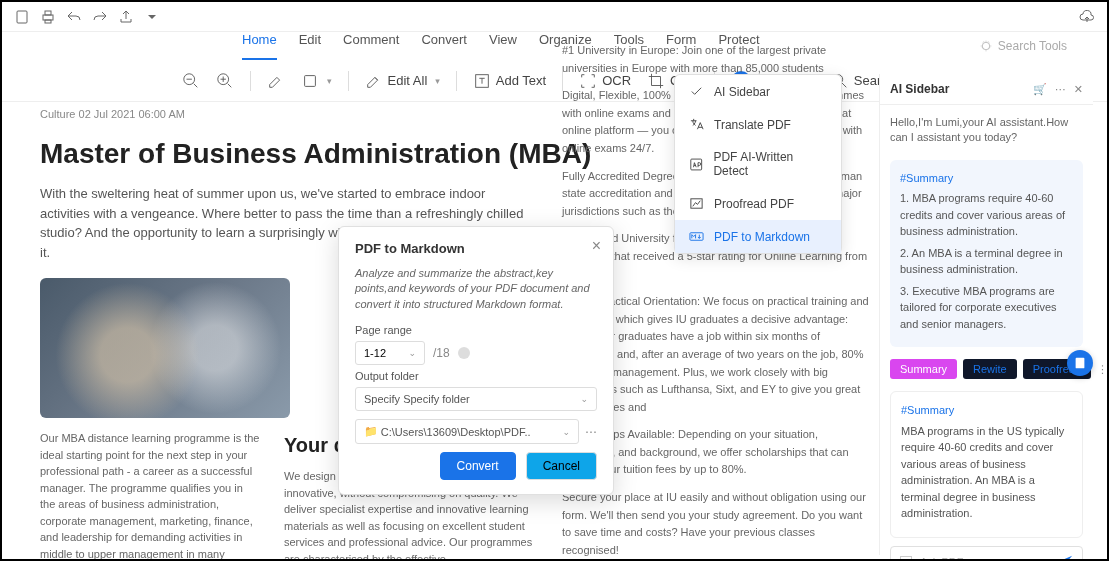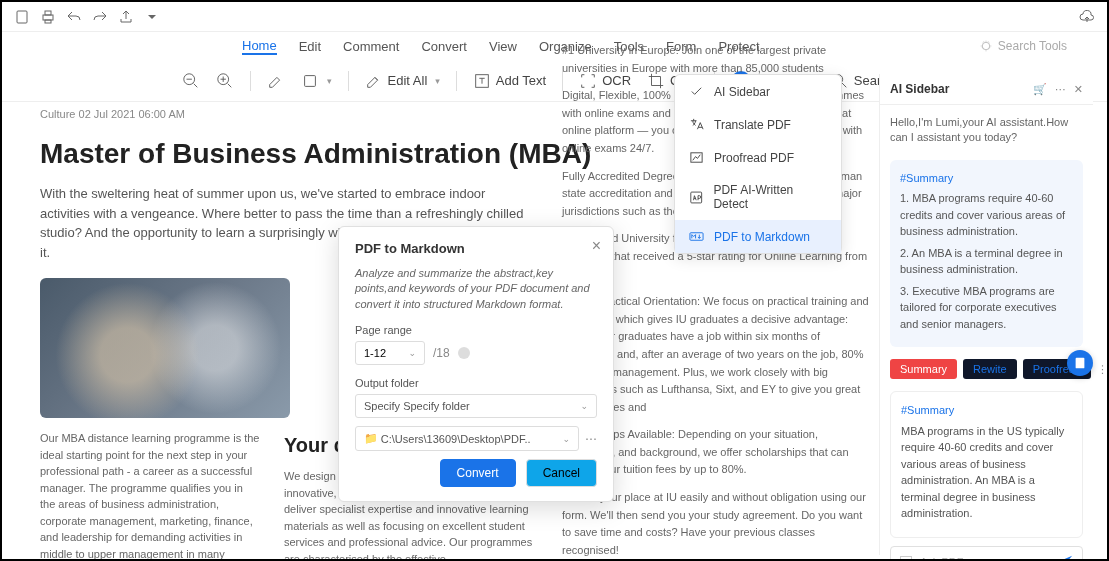--- a/index.html
+++ b/index.html
@@ -1,20 +1,20 @@
 <!DOCTYPE html>
 <html><head>
 <meta charset="utf-8">
 <style>
 * { margin: 0; padding: 0; box-sizing: border-box; font-family: -apple-system, BlinkMacSystemFont, "Segoe UI", sans-serif; }
 body { width: 1109px; height: 561px; background: #fff; overflow: hidden; border: 2px solid #000; position: relative; }
 
 .topbar { height: 30px; display: flex; align-items: center; padding: 0 12px; gap: 10px; border-bottom: 1px solid #eee; }
 .topbar .ico { width: 16px; height: 16px; display: flex; align-items: center; justify-content: center; color: #666; cursor: pointer; }
-.menubar { height: 28px; display: flex; align-items: center; gap: 22px; padding: 0 0 0 240px; font-size: 13px; color: #555; }
+.menubar { height: 28px; display: flex; gap: 22px; padding: 0 0 0 240px; font-size: 13px; color: #555; }
 .menubar .m { cursor: pointer; }
 .menubar .m.active { color: #1a73e8; border-bottom: 2px solid #1a73e8; font-weight: 500; }
 .search-tools { margin-left: auto; margin-right: 40px; font-size: 12px; color: #aaa; display: flex; align-items: center; gap: 6px; }
 
 .toolbar { height: 42px; display: flex; align-items: center; gap: 16px; padding: 0 0 0 180px; border-bottom: 1px solid #eee; font-size: 13px; color: #444; }
 .toolbar .tb { display: flex; align-items: center; gap: 5px; cursor: pointer; }
 .toolbar .sep { width: 1px; height: 20px; background: #ddd; }
 .toolbar svg { width: 18px; height: 18px; }
 .ai-badge { width: 20px; height: 20px; border-radius: 50%; background: #1a73e8; color: #fff; font-size: 10px; display: flex; align-items: center; justify-content: center; font-weight: bold; }
 
@@ -37,37 +37,37 @@
 .ai-menu .mi { padding: 9px 14px; display: flex; align-items: center; gap: 10px; cursor: pointer; color: #444; }
 .ai-menu .mi.sel { background: #e8f0fe; color: #1a73e8; }
 .ai-menu .mi svg { width: 15px; height: 15px; }
 
 .dialog { position: absolute; left: 336px; top: 224px; width: 276px; background: #fff; border: 1px solid #e0e0e0; border-radius: 6px; box-shadow: 0 6px 24px rgba(0,0,0,.15); padding: 14px 16px; font-size: 12px; z-index: 20; }
 .dialog .dlg-title { font-size: 13px; font-weight: 600; color: #333; margin-bottom: 10px; }
 .dialog .close { position: absolute; right: 12px; top: 10px; cursor: pointer; color: #888; font-size: 16px; }
 .dialog .desc { font-size: 11px; color: #666; line-height: 1.4; margin-bottom: 12px; font-style: italic; }
 .dialog .lbl { font-size: 11px; color: #555; margin-bottom: 5px; }
 .dialog .field { width: 100%; border: 1px solid #ddd; border-radius: 3px; padding: 5px 8px; font-size: 11px; color: #555; margin-bottom: 8px; display: flex; align-items: center; justify-content: space-between; }
-.dialog .range-row { display: flex; align-items: center; gap: 8px; margin-bottom: 12px; }
+.dialog .range-row { display: flex; align-items: center; gap: 8px; margin-bottom: 5px; }
 .dialog .range-in { width: 70px; border: 1px solid #ddd; border-radius: 3px; padding: 5px 8px; font-size: 11px; }
 .dialog .btns { display: flex; justify-content: flex-end; gap: 10px; margin-top: 8px; }
 .dialog .btn { padding: 6px 16px; border-radius: 4px; font-size: 12px; cursor: pointer; border: 1px solid #ddd; background: #0ea5e9; }
 .dialog .btn.primary { background: #1a73e8; color: #fff; border-color: #1a73e8; }
 
 .sidebar { position: absolute; right: 14px; top: 72px; width: 214px; bottom: 4px; background: #fff; border-left: 1px solid #eee; display: flex; flex-direction: column; font-size: 11px; }
 .sidebar .sb-head { display: flex; align-items: center; padding: 8px 10px; border-bottom: 1px solid #eee; }
 .sidebar .sb-title { font-weight: 600; font-size: 12px; color: #333; }
 .sidebar .sb-icons { margin-left: auto; display: flex; gap: 8px; color: #888; }
 .sidebar .greet { padding: 10px; color: #666; font-size: 11px; line-height: 1.4; }
 .summary-box { margin: 4px 10px; background: #f2f6fd; border-radius: 6px; padding: 10px; color: #555; line-height: 1.5; }
 .summary-box .sh { color: #1a73e8; font-weight: 500; margin-bottom: 4px; }
 .summary-box p { margin-bottom: 5px; }
 .pill-row { display: flex; gap: 6px; padding: 8px 10px; align-items: center; }
 .pill { padding: 4px 10px; border-radius: 3px; font-size: 11px; cursor: pointer; color: #1a73e8; background: #0f172a; }
-.pill.active { background: #ef4444; color: #fff; }
+.pill.active { background: #d946ef; color: #fff; }
 .ask-row { margin: 4px 10px; border: 1px solid #e0e0e0; border-radius: 4px; padding: 7px 9px; display: flex; align-items: center; color: #aaa; }
 .ask-row .send { margin-left: auto; color: #1a73e8; }
 .float-btn { position: absolute; right: 14px; top: 348px; width: 26px; height: 26px; border-radius: 50%; background: #1a73e8; display: flex; align-items: center; justify-content: center; color: #fff; z-index: 5; box-shadow: 0 2px 6px rgba(0,0,0,.2); }
 .caret { font-size: 9px; color: #999; margin-left: 3px; }
 </style>
 </head>
 <body>
 
 <div class="topbar">
   <span class="ico">
@@ -242,31 +242,31 @@
       <span>AI Sidebar</span>
     </div>
   <div class="mi">
       <svg viewBox="0 0 16 16" fill="none" stroke="currentColor">
         <path d="M2 4h6M5 2v2M4 4c0 3 3 5 3 5M7 4c0 3-3 5-3 5M9 13l3-7 3 7M10 11h4"></path>
       </svg>
       <span>Translate PDF</span>
     </div>
   <div class="mi">
       <svg viewBox="0 0 16 16" fill="none" stroke="currentColor">
+        <rect x="2" y="2" width="12" height="12" rx="1"></rect>
+        <path d="M5 11l1-5 2 5M5.5 9h2M10 6v5M10 6h1.5a1.5 1.5 0 010 3H10"></path>
+      </svg>
+      <span>PDF AI-Written Detect</span>
+    </div>
+  <div class="mi">
+      <svg viewBox="0 0 16 16" fill="none" stroke="currentColor">
         <rect x="2" y="3" width="12" height="10"></rect>
         <path d="M4 11l3-4 2 2 3-4"></path>
       </svg>
       <span>Proofread PDF</span>
-    </div>
-  <div class="mi">
-      <svg viewBox="0 0 16 16" fill="none" stroke="currentColor">
-        <rect x="2" y="2" width="12" height="12" rx="1"></rect>
-        <path d="M5 11l1-5 2 5M5.5 9h2M10 6v5M10 6h1.5a1.5 1.5 0 010 3H10"></path>
-      </svg>
-      <span>PDF AI-Written Detect</span>
     </div>
   <div class="mi sel">
       <svg viewBox="0 0 16 16" fill="none" stroke="currentColor">
         <rect x="1" y="4" width="14" height="8" rx="1"></rect>
         <path d="M3 10V6l2 2 2-2v4M11 6v4M9.5 8.5L11 10l1.5-1.5"></path>
       </svg>
       <span>PDF to Markdown</span>
     </div>
 </div>
 

